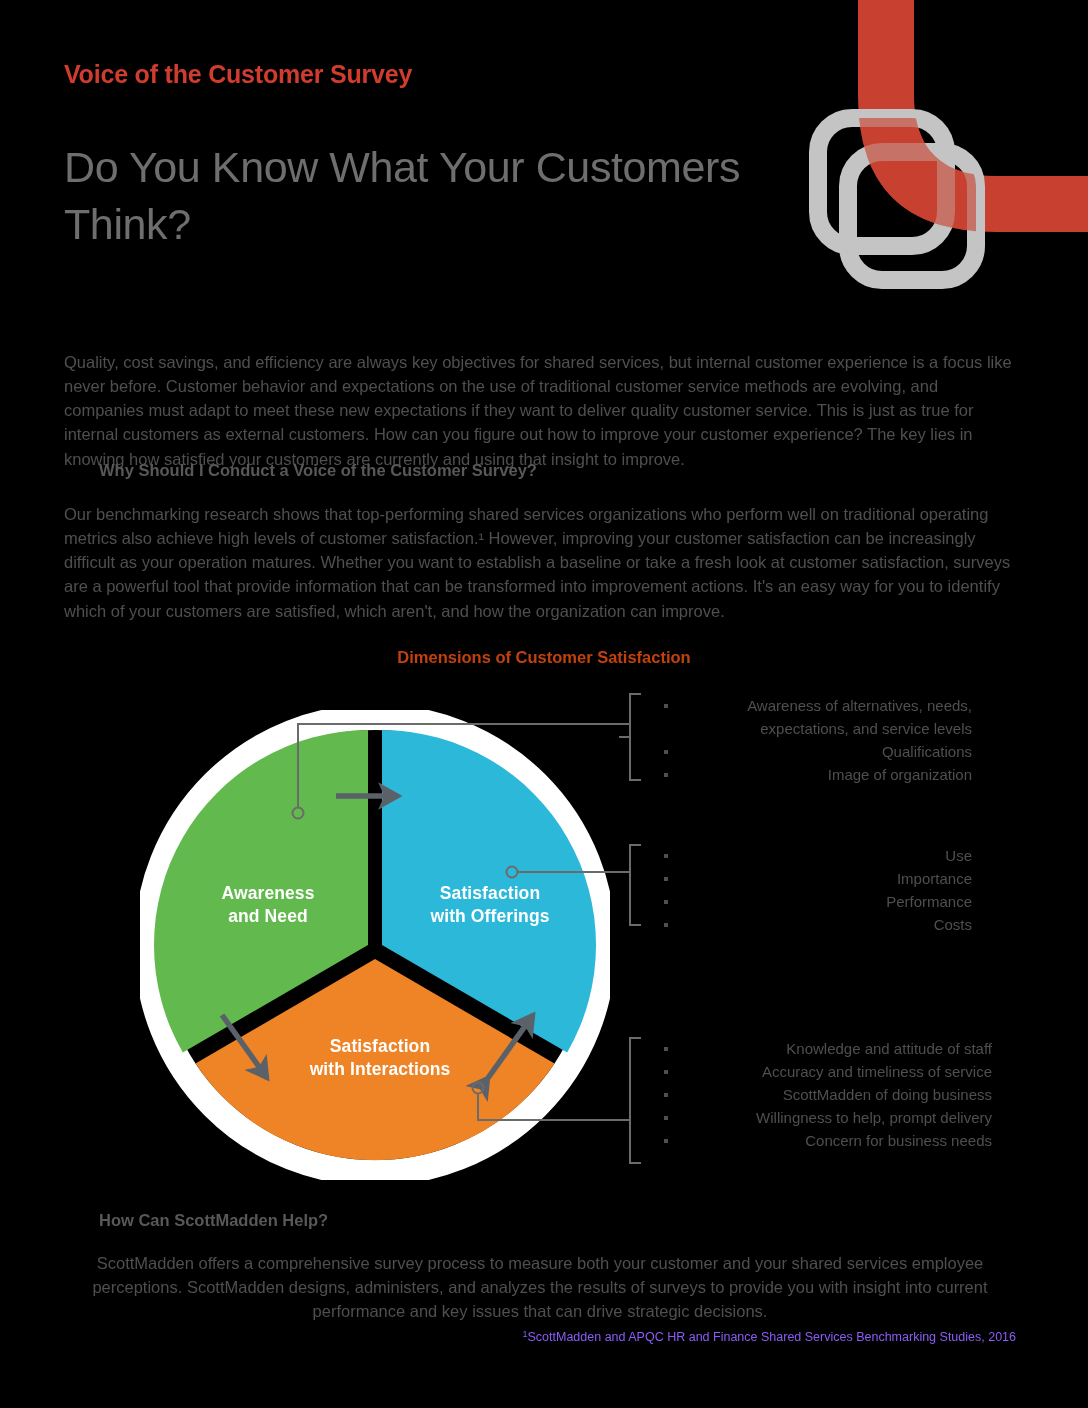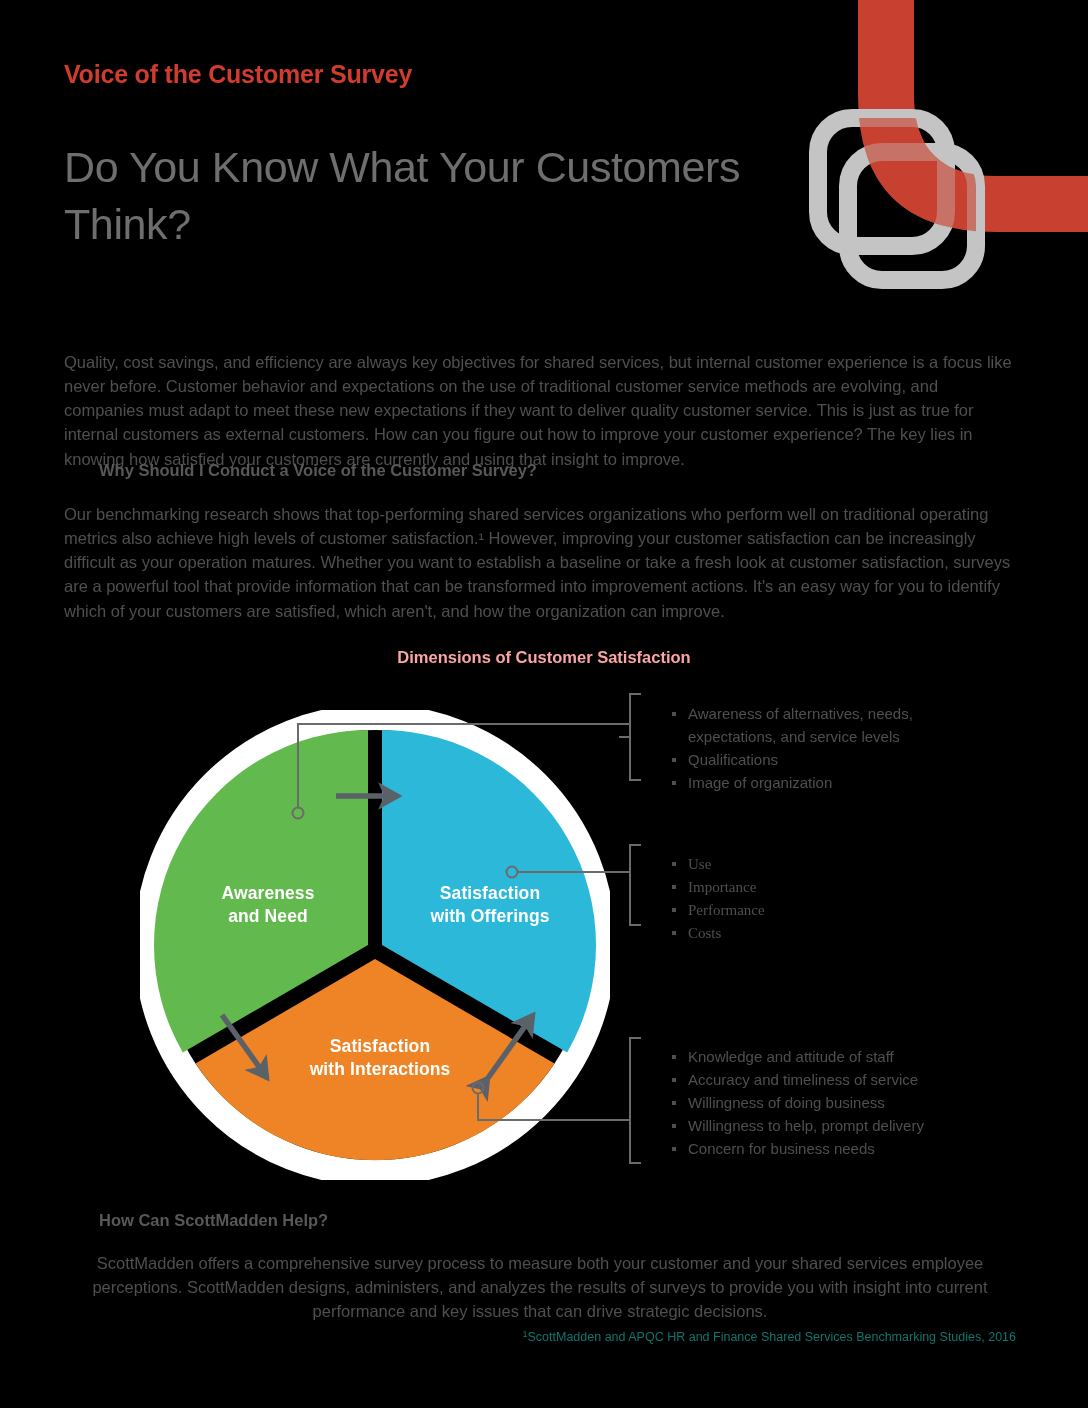--- a/index.html
+++ b/index.html
@@ -74,34 +74,34 @@
   .subhead.help { top: 1211px; }
   .para.help { top: 1234px; text-align: center; }
 
   .footnote {
     position: absolute;
     left: 64px;
     top: 1329px;
     width: 952px;
     text-align: right;
     font-size: 12.5px;
-    color: #0f766e;
+    color: #8b5cf6;
   }
   .footnote sup { font-size: 9px; vertical-align: 4px; }
 
   
   .diagram-title {
     position: absolute;
     left: 0;
     top: 648px;
     width: 1088px;
     text-align: center;
     font-size: 16.5px;
     font-weight: bold;
-    color: #fca5a5;
+    color: #c2410c;
   }
   .diagram {
     position: absolute;
     left: 0;
     top: 670px;
     width: 1088px;
     height: 520px;
     padding-left: 7px;
   }
   .donut-svg {
@@ -125,26 +125,27 @@
   .seg-label.interactions { left: 270px; top: 365px; width: 220px; }
 
   
   .bullets {
     position: absolute;
     font-size: 15px;
     line-height: 22.5px;
     color: #4f4f4f;
   }
   .bullets.g1 { left: 662px; top: 695px; width: 310px; }
-  .bullets.g2 { left: 662px; top: 845px; width: 310px; font-family: Liberation Serif, serif; }
+  .bullets.g2 { left: 662px; top: 845px; width: 310px; }
   .bullets.g3 { left: 662px; top: 1038px; width: 330px; }
   .bullets ul {
-    margin: 8px;
+    margin: 0;
     padding: 0;
     list-style: none;
+    text-align: right;
   }
   .bullets li {
     position: relative;
     padding-left: 18px;
     margin: 0 0 0.5px 0;
   }
   .bullets li::before {
     content: "";
     position: absolute;
     left: 2px;
@@ -270,21 +271,21 @@
       <li>Importance</li>
       <li>Performance</li>
       <li>Costs</li>
     </ul>
   </div>
 
   <div class="bullets g3">
     <ul>
       <li>Knowledge and attitude of staff</li>
       <li>Accuracy and timeliness of service</li>
-      <li>Willingness of doing business</li>
+      <li>ScottMadden of doing business</li>
       <li>Willingness to help, prompt delivery</li>
       <li>Concern for business needs</li>
     </ul>
   </div>
 
   <div class="subhead help">How Can ScottMadden Help?</div>
   <p class="para help">ScottMadden offers a comprehensive survey process to measure both your customer and your shared services employee perceptions. ScottMadden designs, administers, and analyzes the results of surveys to provide you with insight into current performance and key issues that can drive strategic decisions.</p>
 
   <div class="footnote"><sup>1</sup><span>ScottMadden and APQC HR and Finance Shared Services Benchmarking Studies, 2016</span></div>
 

